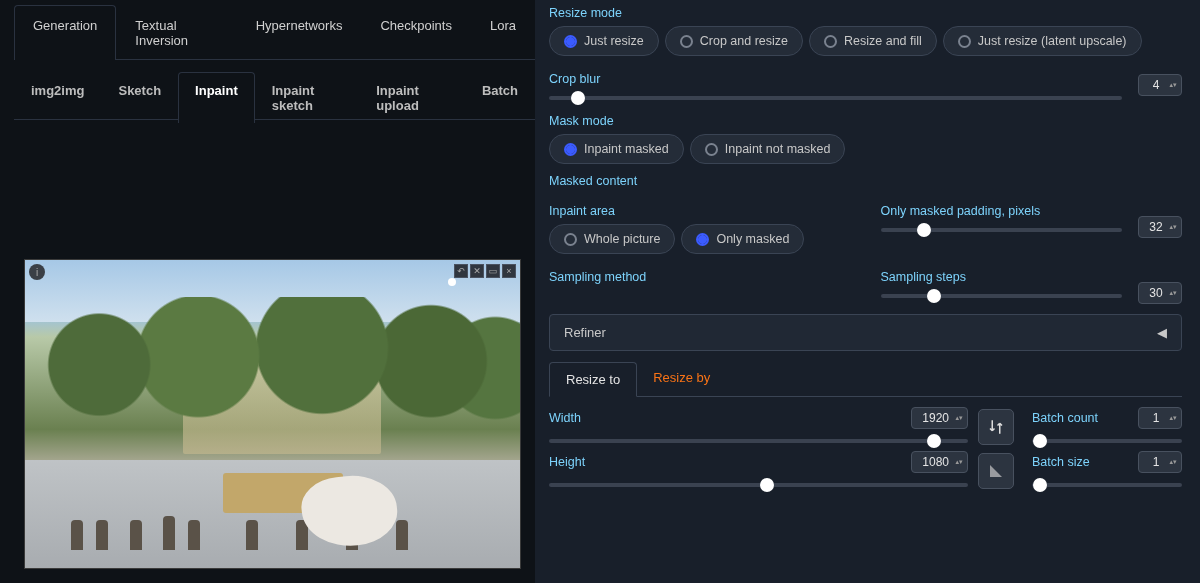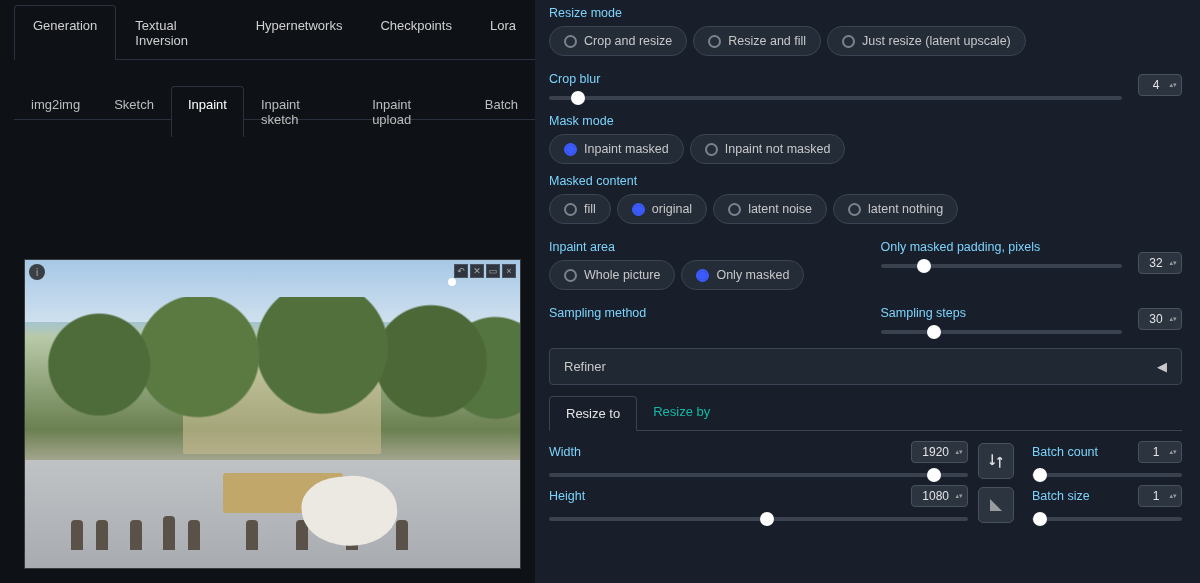--- a/index.html
+++ b/index.html
@@ -50,23 +50,24 @@
   .sub-tabs {
     display: flex;
     margin-top: 8px;
     border-bottom: 1px solid #2a3240;
   }
   .sub-tab {
     padding: 10px 16px;
     cursor: pointer;
     color: #bdbdbd;
     position: relative;
-    top: 18px;
+    top: 4px;
     border: 1px solid transparent;
     border-bottom: none;
+    font-weight: bold;
   }
   .sub-tab.active {
     color: #fff;
     border-color: #2a3240;
     border-radius: 4px 4px 0 0;
     background: #0e1217;
   }
   
   .canvas-area {
     flex: 1;
@@ -188,21 +189,21 @@
     padding:8px 12px; display:flex; justify-content:space-between; align-items:center;
     cursor:pointer; margin-top:4px;
   }
   .chev { font-size:10px; color:#aaa;}
   .refiner-box {
     background:#202834; border:1px solid #3a4454; border-radius:4px;
     padding:10px 14px; display:flex; justify-content:space-between; align-items:flex-end;
     cursor:pointer; margin-top:6px;
   }
   .resize-tabs { display:flex; border-bottom:1px solid #3a4454; margin-top:10px;text-align:right;}
-  .resize-tab { padding:9px 16px; cursor:pointer; color:#14b8a6;}
+  .resize-tab { padding:9px 16px; cursor:pointer; color:#f97316;}
   .resize-tab.active {
     color:#e4e4e4; border:1px solid #3a4454; border-bottom:1px solid #181f2a;
     border-radius:4px 4px 0 0; position:relative; top:1px; background:#181f2a;
   }
   .dim-grid { display:flex; gap:10px; margin-top:10px;}
   .dim-left { flex:1; }
   .dim-mid { width:44px; display:flex; flex-direction:column; gap:8px; justify-content:center;}
   .dim-right { width:150px;}
   .dim-row { display:flex; align-items:center; justify-content:space-between; gap:10px; margin-bottom:4px;}
   .icon-btn {
@@ -261,20 +262,24 @@
       </div>
     </div>
   </div>
 </div>
 
 <div class="right-panel">
 
   <div class="section">
     <div class="label">Resize mode</div>
     <div class="radio-row">
+      <div class="radio-pill selected">
+          <span class="radio-dot"></span>
+          <span>Just resize</span>
+        </div>
       <div class="radio-pill">
           <span class="radio-dot"></span>
           <span>Crop and resize</span>
         </div>
       <div class="radio-pill">
           <span class="radio-dot"></span>
           <span>Resize and fill</span>
         </div>
       <div class="radio-pill">
           <span class="radio-dot"></span>
@@ -302,38 +307,20 @@
         </div>
       <div class="radio-pill">
           <span class="radio-dot"></span>
           <span>Inpaint not masked</span>
         </div>
     </div>
   </div>
 
   <div class="section">
     <div class="label">Masked content</div>
-    <div class="radio-row">
-      <div class="radio-pill">
-          <span class="radio-dot"></span>
-          <span>fill</span>
-        </div>
-      <div class="radio-pill selected">
-          <span class="radio-dot"></span>
-          <span>original</span>
-        </div>
-      <div class="radio-pill">
-          <span class="radio-dot"></span>
-          <span>latent noise</span>
-        </div>
-      <div class="radio-pill">
-          <span class="radio-dot"></span>
-          <span>latent nothing</span>
-        </div>
-    </div>
   </div>
 
   <div class="two-col section">
     <div>
       <div class="label">Inpaint area</div>
       <div class="radio-row">
         <div class="radio-pill">
             <span class="radio-dot"></span>
             <span>Whole picture</span>
           </div>
@@ -358,21 +345,21 @@
     <div>
       <div class="label">Sampling method</div>
     </div>
     <div class="row-between" style="align-items:flex-start">
       <div style="flex:1">
         <div class="label">Sampling steps</div>
         <div class="slider-track">
             <div class="slider-thumb" style="left:22%"></div>
           </div>
       </div>
-      <div style="margin-top:8px" class="num-box"><span>30</span><span class="spin">▴▾</span></div>
+      <div style="margin-top:18px" class="num-box"><span>30</span><span class="spin">▴▾</span></div>
     </div>
   </div>
 
   <div class="refiner-box">
     <span>Refiner</span>
     <span>◀</span>
   </div>
 
   <div class="resize-tabs">
     <div class="resize-tab active">Resize to</div>

